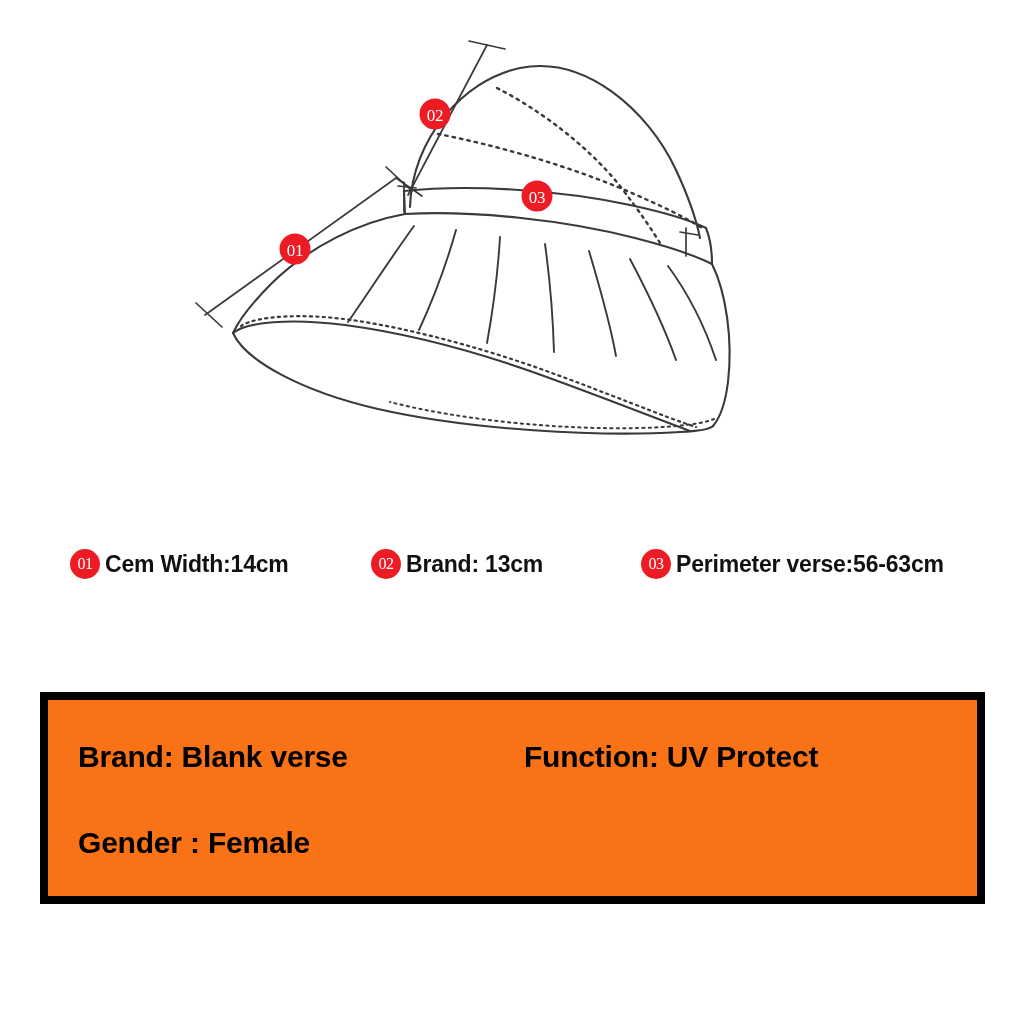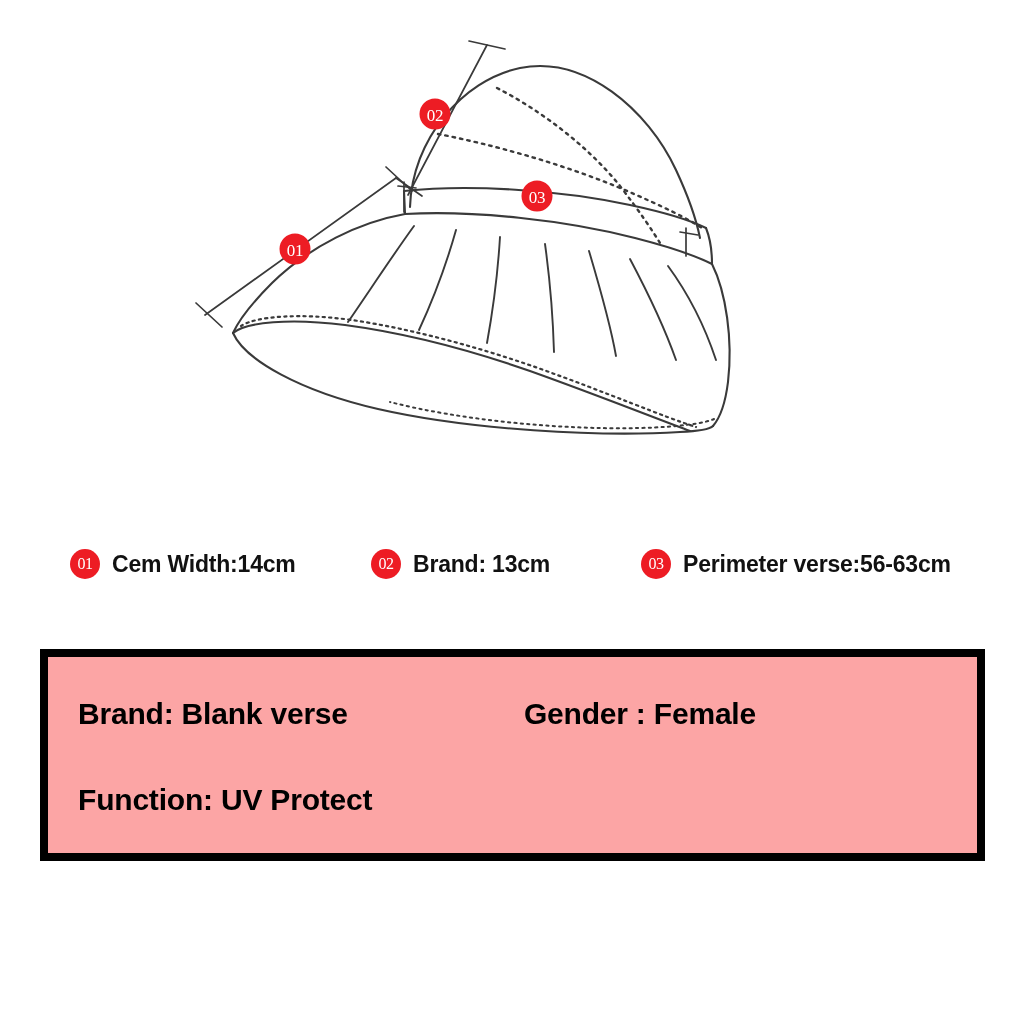--- a/index.html
+++ b/index.html
@@ -65,38 +65,38 @@
     background: #ED1C24;
     color: #ffffff;
     font-family: "Liberation Serif", serif;
     font-size: 16px;
     line-height: 30px;
     text-align: center;
     flex: 0 0 auto;
     letter-spacing: -0.5px;
   }
   .legend-text {
-    margin-left: 12px;
+    margin-left: 5px;
     font-size: 23px;
     font-weight: bold;
     color: #111111;
     white-space: nowrap;
     letter-spacing: -0.2px;
   }
 
   
   #spec-box {
     position: absolute;
     left: 40px;
-    top: 649px;
+    top: 692px;
     width: 945px;
     height: 212px;
     border: 8px solid #000000;
     box-sizing: border-box;
-    background: #fca5a5;
+    background: #f97316;
   }
   #spec-grid {
     width: 100%;
     height: 100%;
     display: grid;
     grid-template-columns: 48% 52%;
     grid-template-rows: 1fr 1fr;
     box-sizing: border-box;
     padding: 14px 0 10px 0;
   }
@@ -221,21 +221,21 @@
 
 <div id="spec-box">
   <div id="spec-grid">
 
     <div class="spec-cell">
       <span class="spec-text">Brand: Blank verse</span>
     </div>
 
 
     <div class="spec-cell">
+      <span class="spec-text">Function: UV Protect</span>
+    </div>
+
+    <div class="spec-cell">
       <span class="spec-text">Gender : Female</span>
     </div>
 
-    <div class="spec-cell">
-      <span class="spec-text">Function: UV Protect</span>
-    </div>
-
   </div>
 </div>
 
 </body></html>

